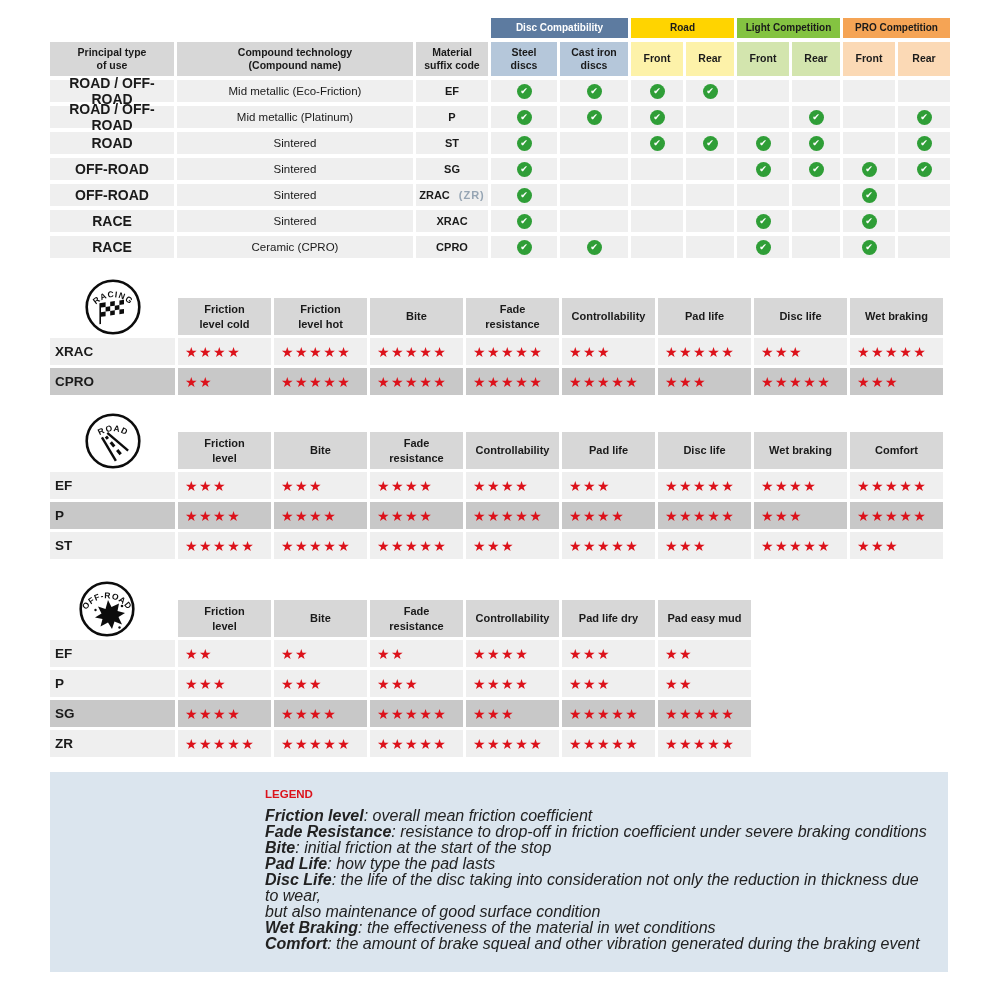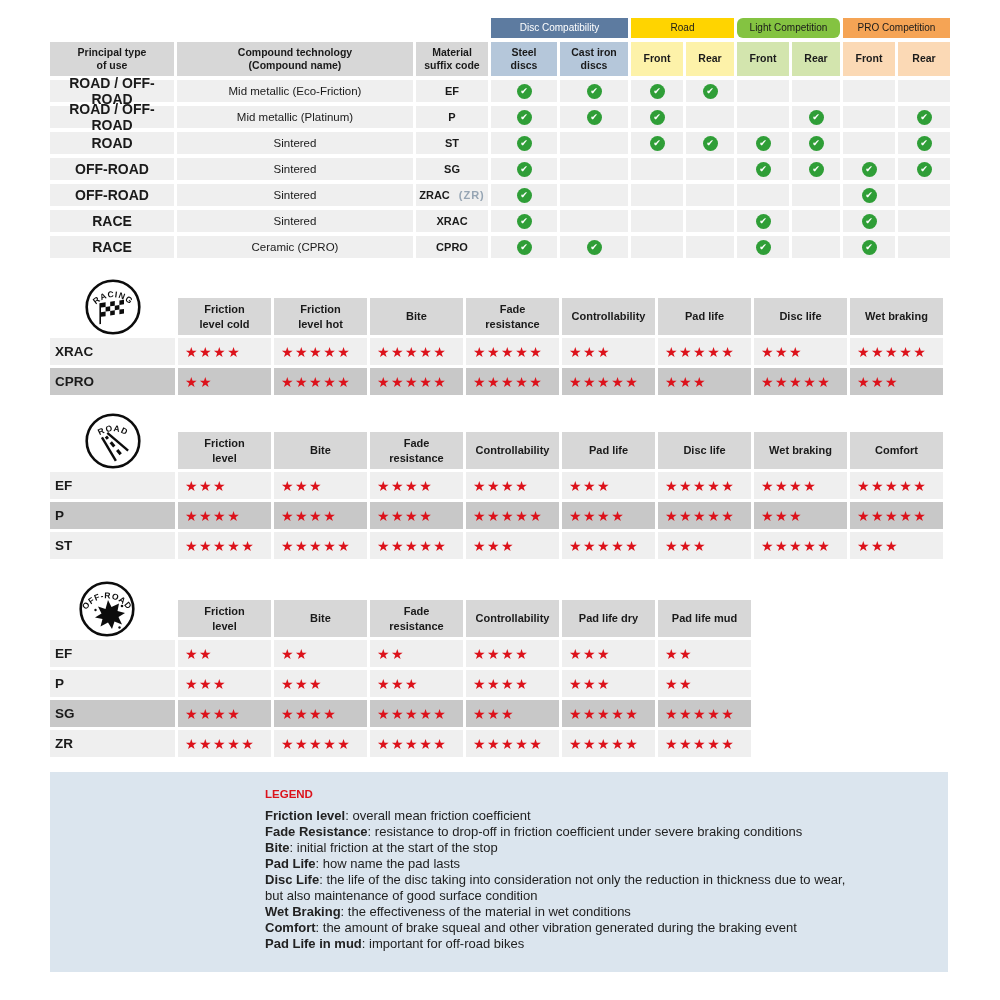--- a/index.html
+++ b/index.html
@@ -12,25 +12,25 @@
 
   
   .compat-grid {
     display:grid;
     grid-template-columns:124px 236px 72px 66px 68px 52px 48px 52px 48px 52px 52px;
     column-gap:3px; row-gap:4px;
   }
   .group-spacer { background:transparent; }
   .group-cell {
     height:20px; line-height:20px; text-align:center;
-    font-size:10px; font-weight:normal;
+    font-size:10px; font-weight:bold;
   }
   .g-disc  { background:var(--disc_header); color:#ffffff; }
   .g-road  { background:var(--road_header); color:#1a1a1a; }
-  .g-light { background:var(--light_header); color:#1a1a1a;border-radius:6px; }
+  .g-light { background:var(--light_header); color:#1a1a1a; }
   .g-pro   { background:var(--pro_header); color:#1a1a1a; }
   .head-cell {
     height:34px; background:var(--head_gray);
     display:flex; align-items:center; justify-content:center;
     text-align:center; font-size:10.5px; font-weight:bold;
     white-space:pre-line; line-height:1.25;
   }
   .head-cell.disc  { background:var(--disc_cell); }
   .head-cell.road  { background:var(--road_cell); }
   .head-cell.light { background:var(--light_cell); }
@@ -75,21 +75,21 @@
     color:var(--red); font-size:14px; letter-spacing:1.5px;
   }
   .dark { background:var(--row_dark) !important; }
 
   
   .legend {
     margin-top:15px; height:200px; background:var(--legend_bg);
     padding:16px 20px 0 215px;
   }
   .legend-title { color:var(--red); font-weight:bold; font-size:11.5px; margin-bottom:8px; }
-  .legend-line { font-size:13px; line-height:16px; color:#222; }
+  .legend-line { font-size:16px; line-height:16px; color:#222;font-style:italic; }
   .legend-line b { font-weight:bold; }
 
   svg text { font-family:"Liberation Sans", sans-serif; }
 </style>
 </head>
 <body>
 
 <div class="page">
 
   <div class="compat-grid">
@@ -387,21 +387,21 @@
     </div>
     <div class="star-grid" style="grid-template-columns: 125px repeat(6, 93px);">
         <div class="corner"></div>
         <div class="shead-cell">Friction
 level</div>
         <div class="shead-cell">Bite</div>
         <div class="shead-cell">Fade
 resistance</div>
         <div class="shead-cell">Controllability</div>
         <div class="shead-cell">Pad life dry</div>
-        <div class="shead-cell">Pad life mud</div>
+        <div class="shead-cell">Pad easy mud</div>
         <div class="srow-label light">EF</div>
         <div class="star-cell light">★★</div>
         <div class="star-cell light">★★</div>
         <div class="star-cell light">★★</div>
         <div class="star-cell light">★★★★</div>
         <div class="star-cell light">★★★</div>
         <div class="star-cell light">★★</div>
         <div class="srow-label light">P</div>
         <div class="star-cell light">★★★</div>
         <div class="star-cell light">★★★</div>
@@ -425,22 +425,21 @@
         <div class="star-cell light">★★★★★</div>
       </div>
   </section>
 
   <div class="legend">
     <div class="legend-title">LEGEND</div>
     <div class="legend-entries">
         <div class="legend-line"><b>Friction level</b><span>: overall mean friction coefficient</span></div>
         <div class="legend-line"><b>Fade Resistance</b><span>: resistance to drop-off in friction coefficient under severe braking conditions</span></div>
         <div class="legend-line"><b>Bite</b><span>: initial friction at the start of the stop</span></div>
-        <div class="legend-line"><b>Pad Life</b><span>: how name the pad lasts</span></div>
+        <div class="legend-line"><b>Pad Life</b><span>: how type the pad lasts</span></div>
         <div class="legend-line"><b>Disc Life</b><span>: the life of the disc taking into consideration not only the reduction in thickness due to wear,</span></div>
         <div class="legend-line"><span>but also maintenance of good surface condition</span></div>
         <div class="legend-line"><b>Wet Braking</b><span>: the effectiveness of the material in wet conditions</span></div>
         <div class="legend-line"><b>Comfort</b><span>: the amount of brake squeal and other vibration generated during the braking event</span></div>
-        <div class="legend-line"><b>Pad Life in mud</b><span>: important for off-road bikes</span></div>
       </div>
   </div>
 
 </div>
 
 </body></html>

